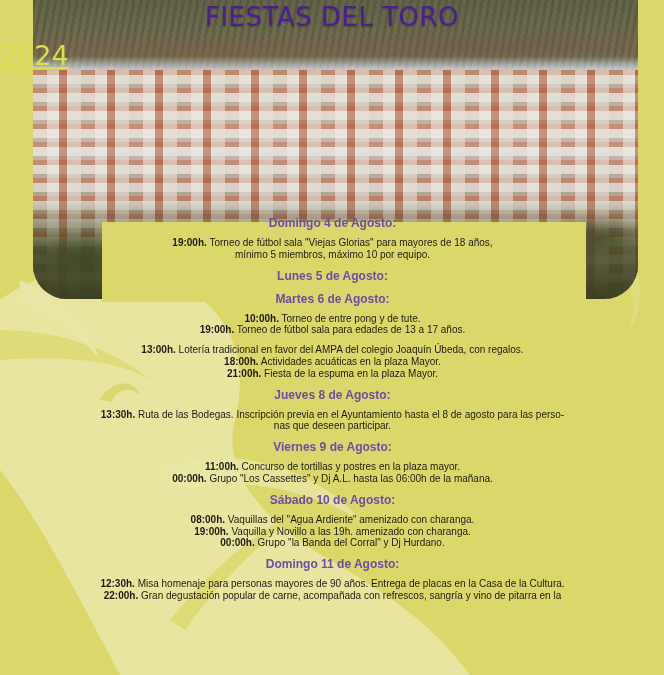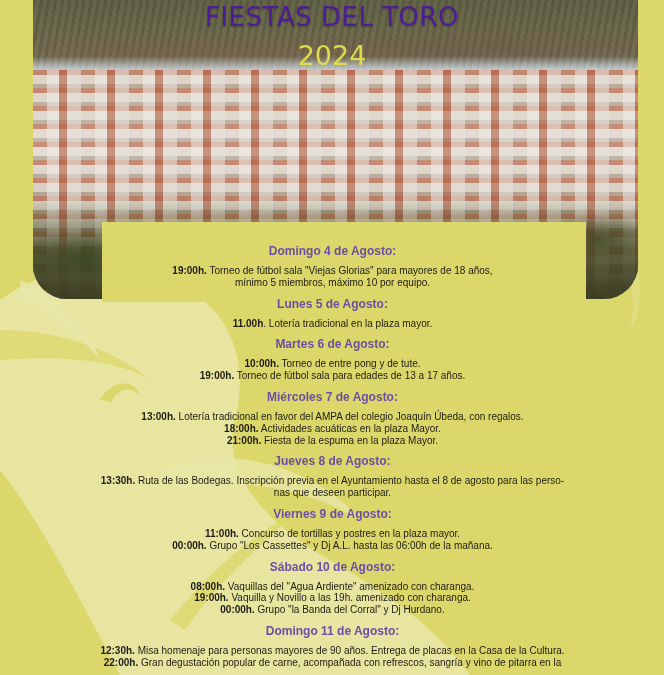--- a/index.html
+++ b/index.html
@@ -58,39 +58,39 @@
       text-align: center;
       font-family: "DejaVu Sans", sans-serif;
       font-size: 26px;
       letter-spacing: .5px;
       color: #4c1d95;
       text-shadow: 0 1px 2px rgba(0,0,0,.25);
       z-index: 3;
     }
     .year {
       position: absolute; left: 0; right: 0; top: 40px;
-      text-align: center;
       font-family: "DejaVu Sans", sans-serif;
       font-size: 27px;
       color: #dcdd4a;
       z-index: 3;
+      text-decoration: underline;
     }
 
     
     .panel-notch {
       position: absolute;
       left: 102px; top: 222px;
       width: 484px; height: 80px;
       background: #dcd76a;
       z-index: 2;
     }
 
     .schedule {
       position: absolute;
-      left: 30px; top: 244px;
+      left: 30px; top: 216px;
       width: 605px;
       z-index: 4;
       text-align: center;
     }
     .day {
       margin-top: 8px;
     }
     .day:first-child { margin-top: 0; }
     .day-heading {
       display: block;
@@ -136,31 +136,29 @@
 <div class="schedule">
 
   <div class="day">
     <span class="day-heading">Domingo 4 de Agosto:</span>
     <span class="event"><span class="time">19:00h.</span><span> Torneo de fútbol sala "Viejas Glorias" para mayores de 18 años,</span></span>
     <span class="event">mínimo 5 miembros, máximo 10 por equipo.</span>
   </div>
 
   <div class="day">
     <span class="day-heading">Lunes 5 de Agosto:</span>
-    <span class="event"><span class="time">11.00h</span><span>. Lotería tradicional en la plaza mayor.</span></span>
   </div>
 
   <div class="day">
     <span class="day-heading">Martes 6 de Agosto:</span>
     <span class="event"><span class="time">10:00h.</span><span> Torneo de entre pong y de tute.</span></span>
     <span class="event"><span class="time">19:00h.</span><span> Torneo de fútbol sala para edades de 13 a 17 años.</span></span>
   </div>
 
   <div class="day">
-    <span class="day-heading">Miércoles 7 de Agosto:</span>
     <span class="event"><span class="time">13:00h.</span><span> Lotería tradicional en favor del AMPA del colegio Joaquín Úbeda, con regalos.</span></span>
     <span class="event"><span class="time">18:00h.</span><span> Actividades acuáticas en la plaza Mayor.</span></span>
     <span class="event"><span class="time">21:00h.</span><span> Fiesta de la espuma en la plaza Mayor.</span></span>
   </div>
 
   <div class="day">
     <span class="day-heading">Jueves 8 de Agosto:</span>
     <span class="event"><span class="time">13:30h.</span><span>  Ruta de las Bodegas. Inscripción previa en el Ayuntamiento hasta el 8 de agosto para las perso-</span></span>
     <span class="event">nas que deseen participar.</span>
   </div>

